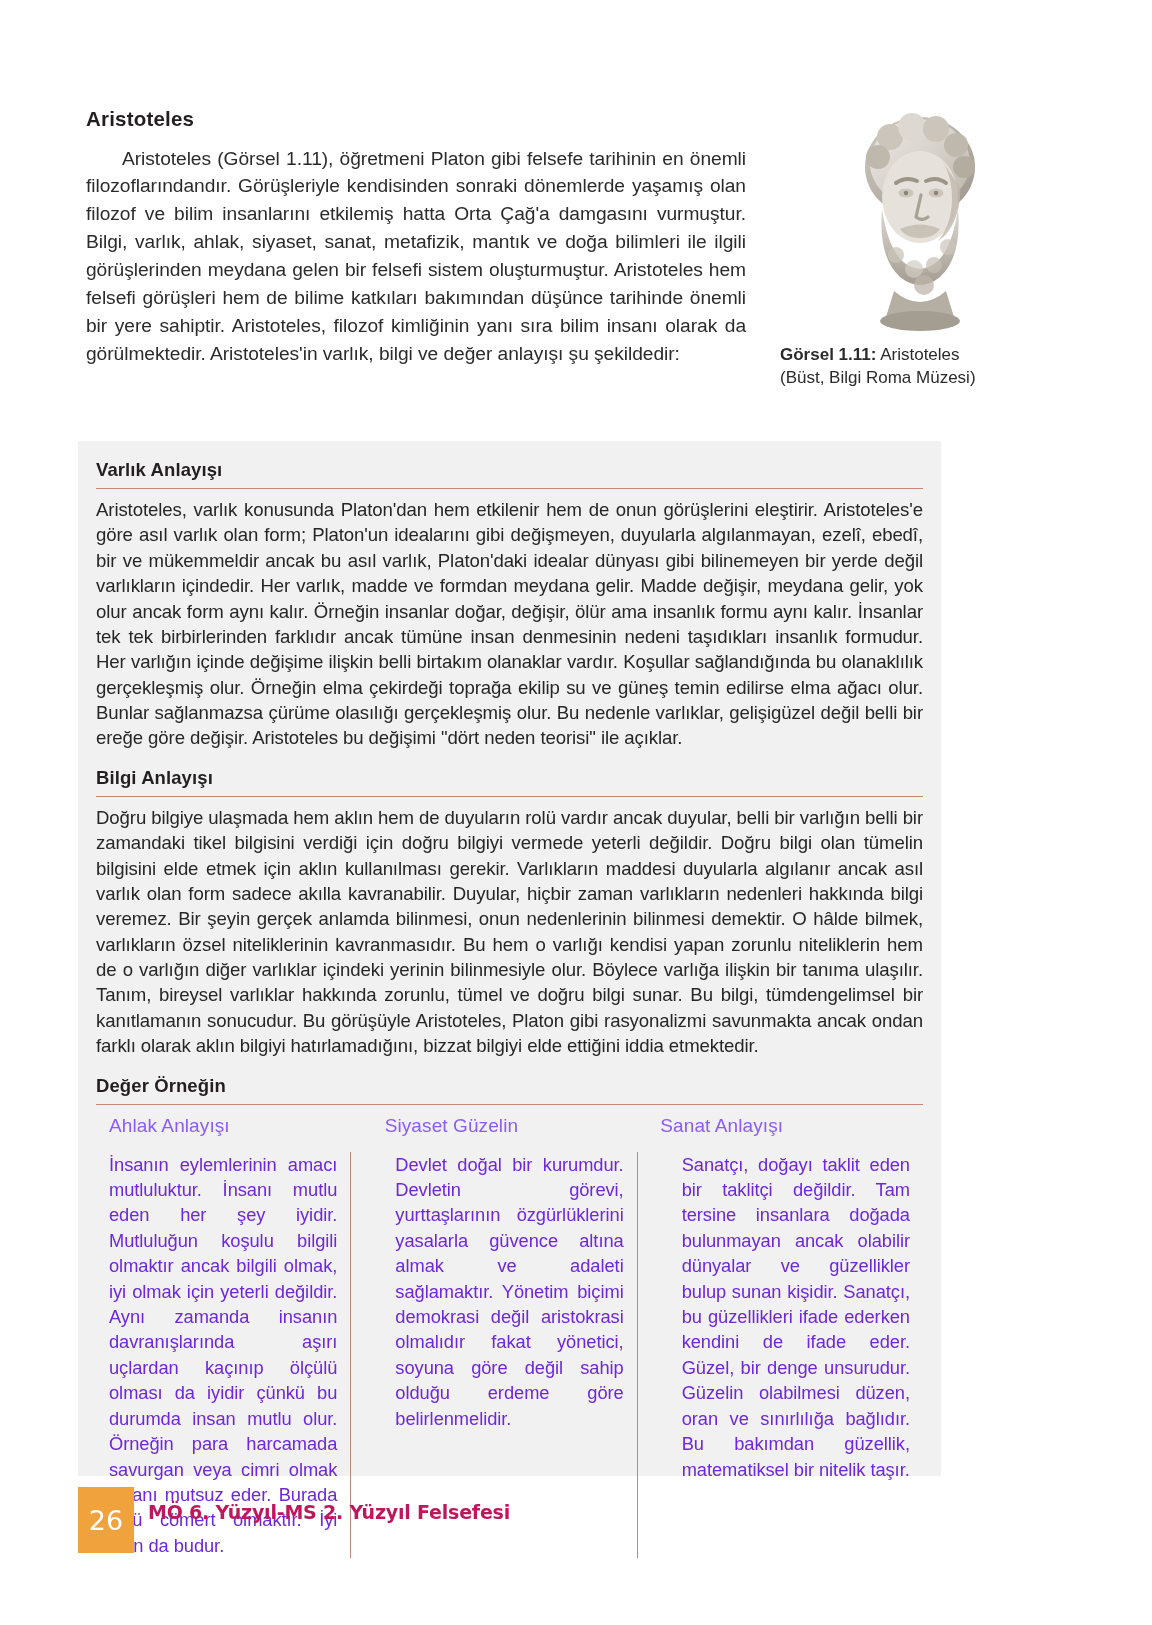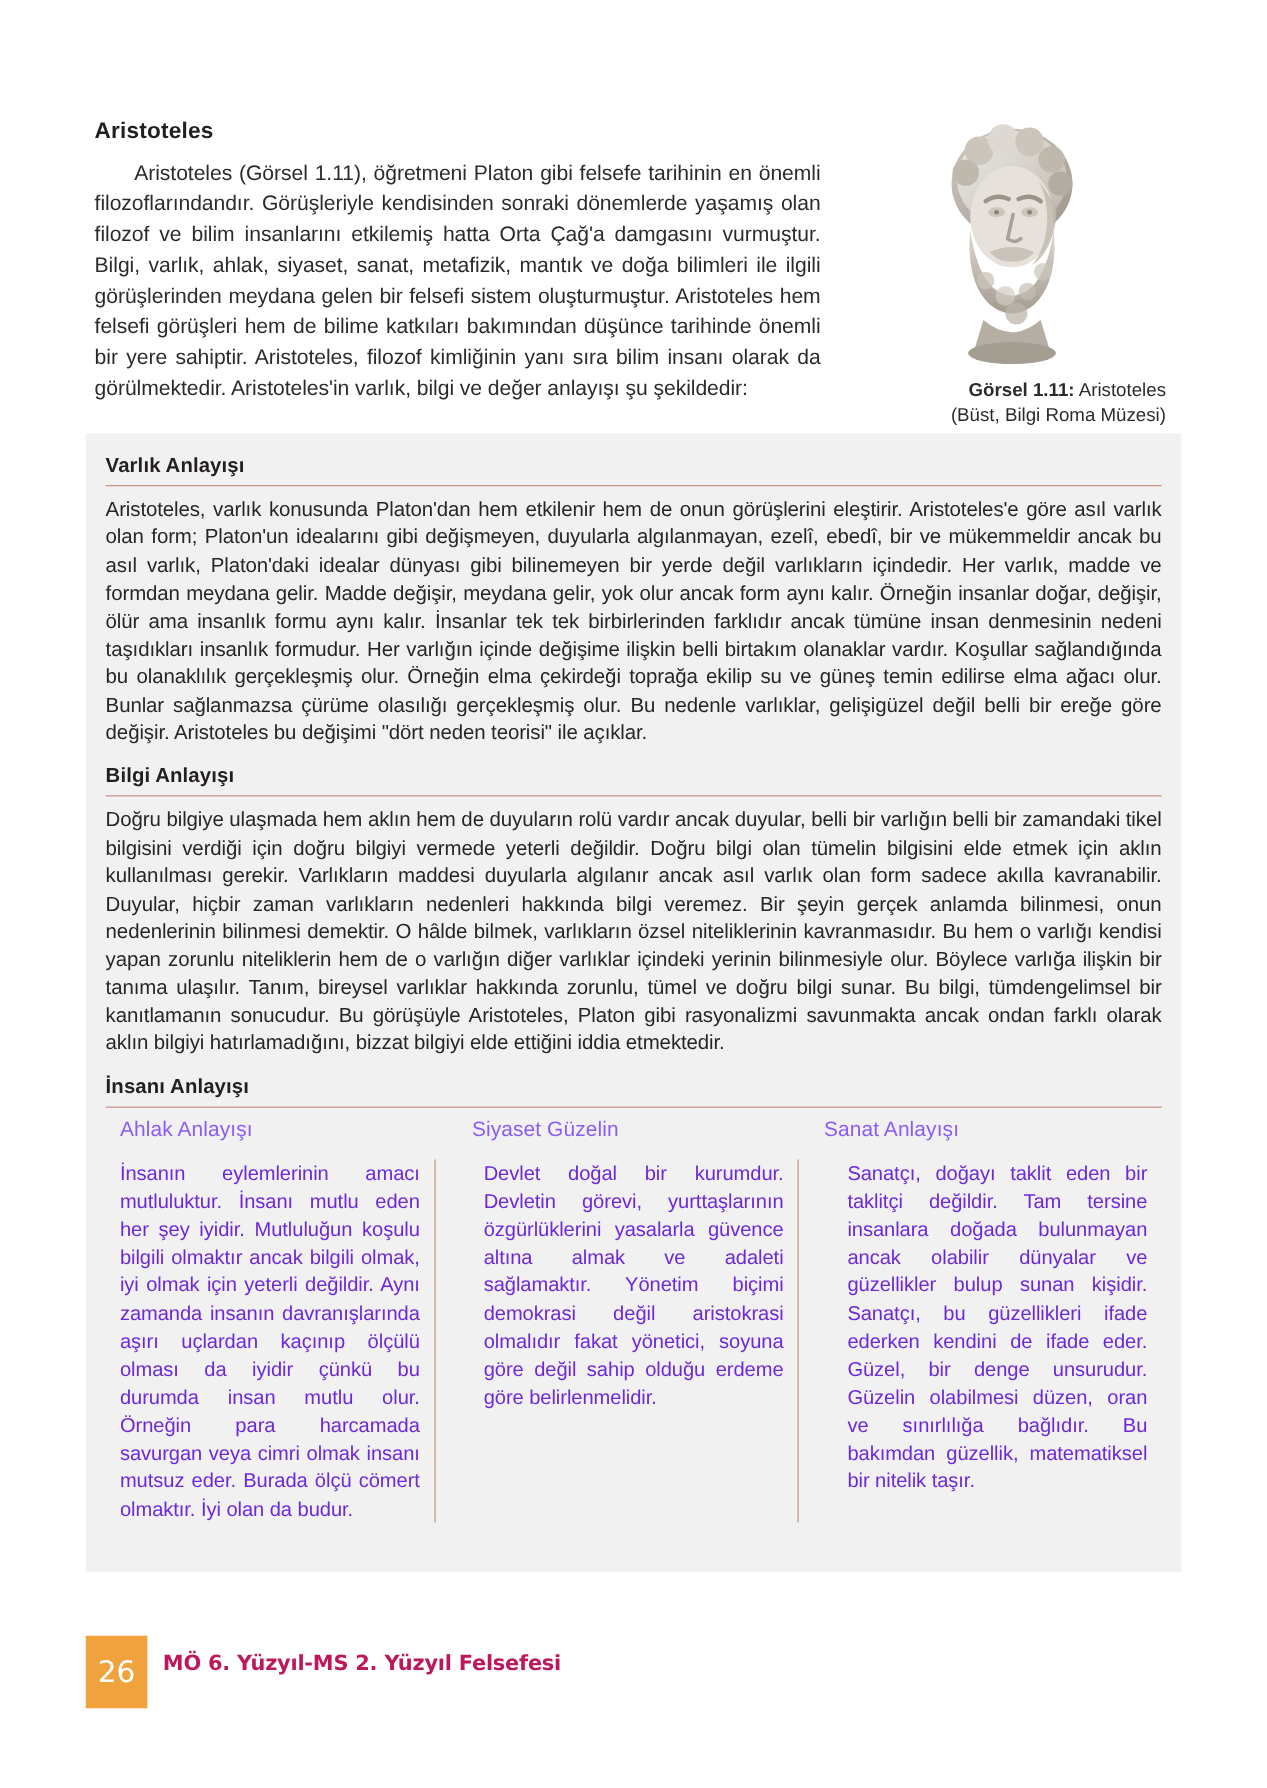--- a/index.html
+++ b/index.html
@@ -49,21 +49,21 @@
   }
   .intro-text p { margin: 0; }
   .intro-text .indent { display: inline-block; width: 36px; }
 
   
   .figure {
     position: absolute;
     left: 780px;
     top: 105px;
     width: 280px;
-    text-align: right;
+    text-align: left;
   }
   .bust {
     width: 164px;
     height: 230px;
     margin: 0 auto;
     position: relative;
   }
   .bust svg { display: block; }
 
   .figure-caption {
@@ -71,22 +71,22 @@
     font-size: 17px;
     line-height: 1.35;
     color: #2b2b2b;
   }
   .figure-caption b { font-weight: bold; }
 
   
   .panel {
     position: absolute;
     left: 78px;
-    top: 394px;
-    width: 996px;
+    top: 441px;
+    width: 863px;
     height: 1035px;
     background: #f2f1f1;
   }
 
   .panel-inner {
     position: absolute;
     left: 18px;
     top: 12px;
     right: 18px;
     bottom: 10px;
@@ -269,21 +269,21 @@
     <div class="panel-inner">
 
       <h2 class="sub-head">Varlık Anlayışı</h2>
       <div class="rule"></div>
       <p class="body-text">Aristoteles, varlık konusunda Platon'dan hem etkilenir hem de onun görüşlerini eleştirir. Aristoteles'e göre asıl varlık olan form; Platon'un idealarını gibi değişmeyen, duyularla algılanmayan, ezelî, ebedî, bir ve mükemmeldir ancak bu asıl varlık, Platon'daki idealar dünyası gibi bilinemeyen bir yerde değil varlıkların içindedir. Her varlık, madde ve formdan meydana gelir. Madde değişir, meydana gelir, yok olur ancak form aynı kalır. Örneğin insanlar doğar, değişir, ölür ama insanlık formu aynı kalır. İnsanlar tek tek birbirlerinden farklıdır ancak tümüne insan denmesinin nedeni taşıdıkları insanlık formudur. Her varlığın içinde değişime ilişkin belli birtakım olanaklar vardır. Koşullar sağlandığında bu olanaklılık gerçekleşmiş olur. Örneğin elma çekirdeği toprağa ekilip su ve güneş temin edilirse elma ağacı olur. Bunlar sağlanmazsa çürüme olasılığı gerçekleşmiş olur. Bu nedenle varlıklar, gelişigüzel değil belli bir ereğe göre değişir. Aristoteles bu değişimi "dört neden teorisi" ile açıklar.</p>
 
       <h2 class="sub-head" style="margin-top:16px">Bilgi Anlayışı</h2>
       <div class="rule"></div>
       <p class="body-text">Doğru bilgiye ulaşmada hem aklın hem de duyuların rolü vardır ancak duyular, belli bir varlığın belli bir zamandaki tikel bilgisini verdiği için doğru bilgiyi vermede yeterli değildir. Doğru bilgi olan tümelin bilgisini elde etmek için aklın kullanılması gerekir. Varlıkların maddesi duyularla algılanır ancak asıl varlık olan form sadece akılla kavranabilir. Duyular, hiçbir zaman varlıkların nedenleri hakkında bilgi veremez. Bir şeyin gerçek anlamda bilinmesi, onun nedenlerinin bilinmesi demektir. O hâlde bilmek, varlıkların özsel niteliklerinin kavranmasıdır. Bu hem o varlığı kendisi yapan zorunlu niteliklerin hem de o varlığın diğer varlıklar içindeki yerinin bilinmesiyle olur. Böylece varlığa ilişkin bir tanıma ulaşılır. Tanım, bireysel varlıklar hakkında zorunlu, tümel ve doğru bilgi sunar. Bu bilgi, tümdengelimsel bir kanıtlamanın sonucudur. Bu görüşüyle Aristoteles, Platon gibi rasyonalizmi savunmakta ancak ondan farklı olarak aklın bilgiyi hatırlamadığını, bizzat bilgiyi elde ettiğini iddia etmektedir.</p>
 
-      <h2 class="sub-head" style="margin-top:16px">İnsanı Anlayışı</h2>
+      <h2 class="sub-head" style="margin-top:16px">Değer Örneğin</h2>
       <div class="rule"></div>
 
       <div class="col-head-row">
         <div class="col-head-cell">
           <div class="col-head">Ahlak Anlayışı</div>
         </div>
         <div class="col-head-cell">
           <div class="col-head">Siyaset Güzelin</div>
         </div>
         <div class="col-head-cell">

